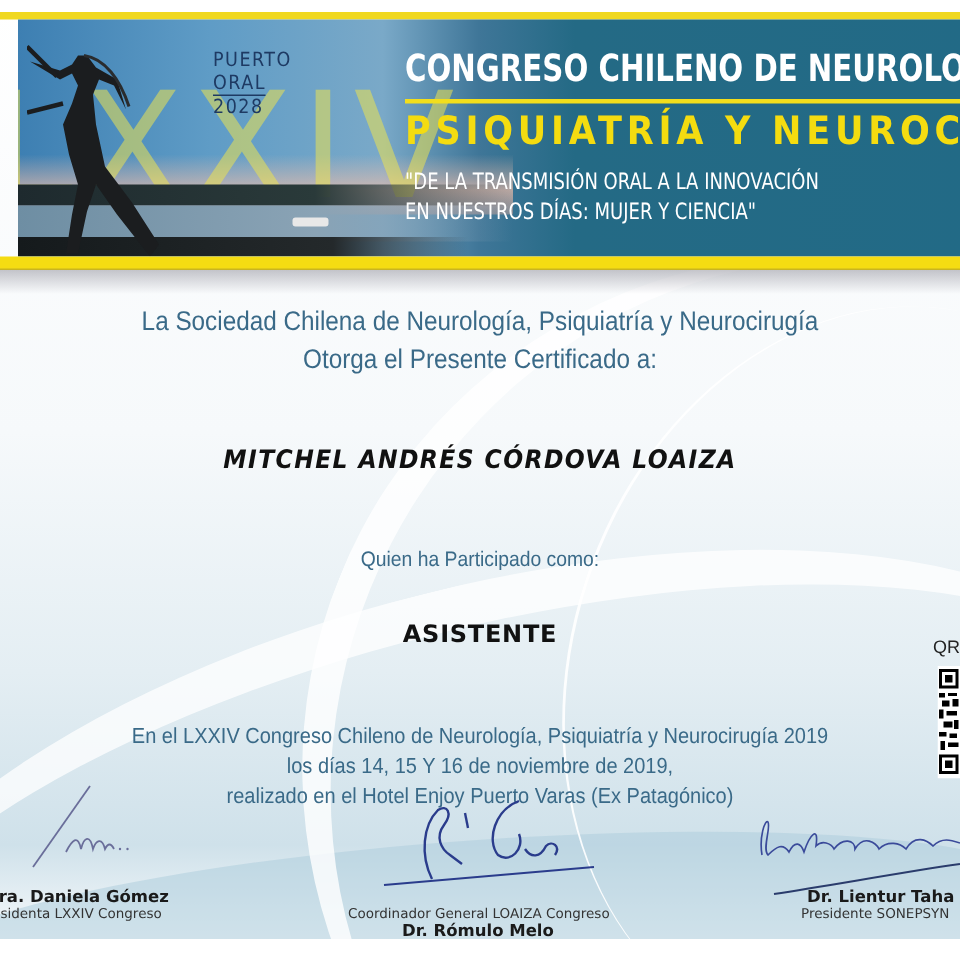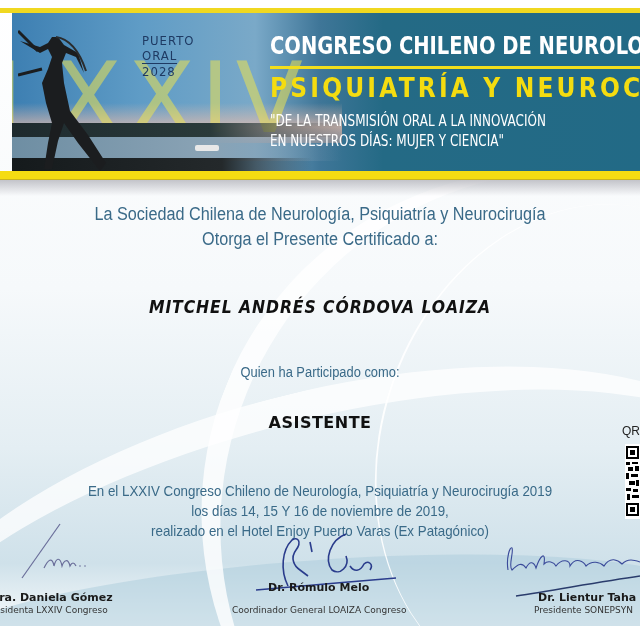--- a/index.html
+++ b/index.html
@@ -181,21 +181,21 @@
     <div class="sig-role" style="left:-14px;top:605px;">Presidenta LXXIV Congreso</div>
   </div>
 
   <div class="sig">
     <svg style="position:absolute;left:250px;top:530px;width:150px;height:70px" viewBox="0 0 150 70">
       <path d="M38 56 C30 40 32 20 42 10 C48 6 52 12 46 20 C40 28 44 36 50 40 L58 46" stroke="#2a3c8c" stroke-width="1.6" fill="none"></path>
       <path d="M60 12 L62 22" stroke="#2a3c8c" stroke-width="1.6"></path>
       <path d="M96 4 C80 10 74 30 82 40 C90 46 100 36 96 26 M100 36 C104 42 110 42 114 34 C118 30 124 34 120 40" stroke="#2a3c8c" stroke-width="1.6" fill="none"></path>
       <path d="M6 60 C50 56 100 52 146 48" stroke="#2a3c8c" stroke-width="1.4" fill="none"></path>
     </svg>
-    <div class="sig-name" style="left:268px;top:581px;">Dr. Rómulo Melo</div>
+    <div class="sig-name" style="left:268px;top:614px;">Dr. Rómulo Melo</div>
     <div class="sig-role" style="left:232px;top:605px;">Coordinador General LOAIZA Congreso</div>
   </div>
 
   <div class="sig">
     <svg style="position:absolute;left:500px;top:540px;width:140px;height:60px" viewBox="0 0 140 60">
       <path d="M8 30 C6 18 10 6 12 8 C14 12 8 26 12 30 C18 24 22 22 26 28 C30 20 34 22 36 28 C40 16 46 10 44 24 C48 20 54 22 56 26 C62 18 70 20 70 26 C76 16 84 22 86 26 C92 20 100 22 104 26 C110 16 118 20 122 24 C128 18 134 20 140 22" stroke="#3a4a9a" stroke-width="1.1" fill="none"></path>
       <path d="M16 56 C56 50 98 42 140 36" stroke="#2a3c6c" stroke-width="1.4" fill="none"></path>
     </svg>
     <div class="sig-name" style="left:538px;top:591px;text-align:center;">Dr. Lientur Taha</div>
     <div class="sig-role" style="left:534px;top:605px;">Presidente SONEPSYN</div>

